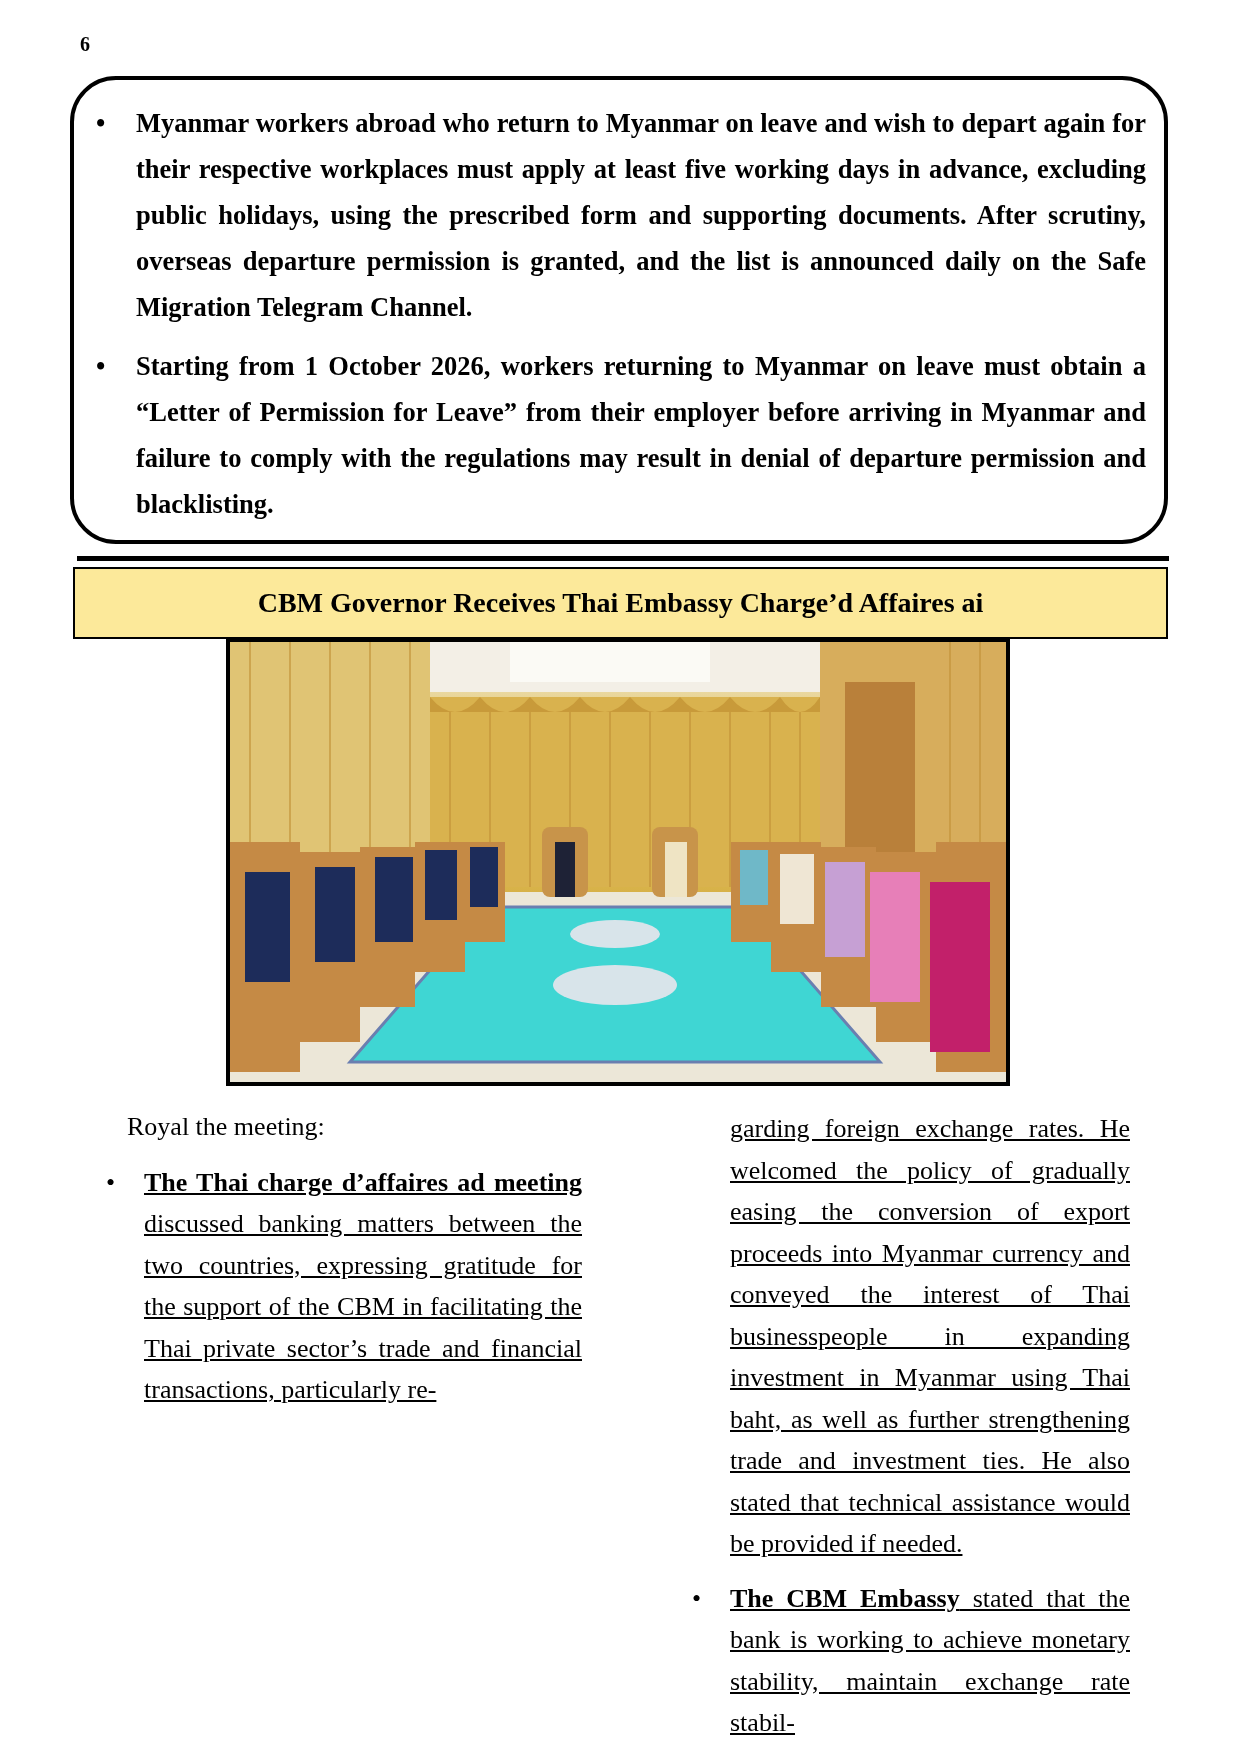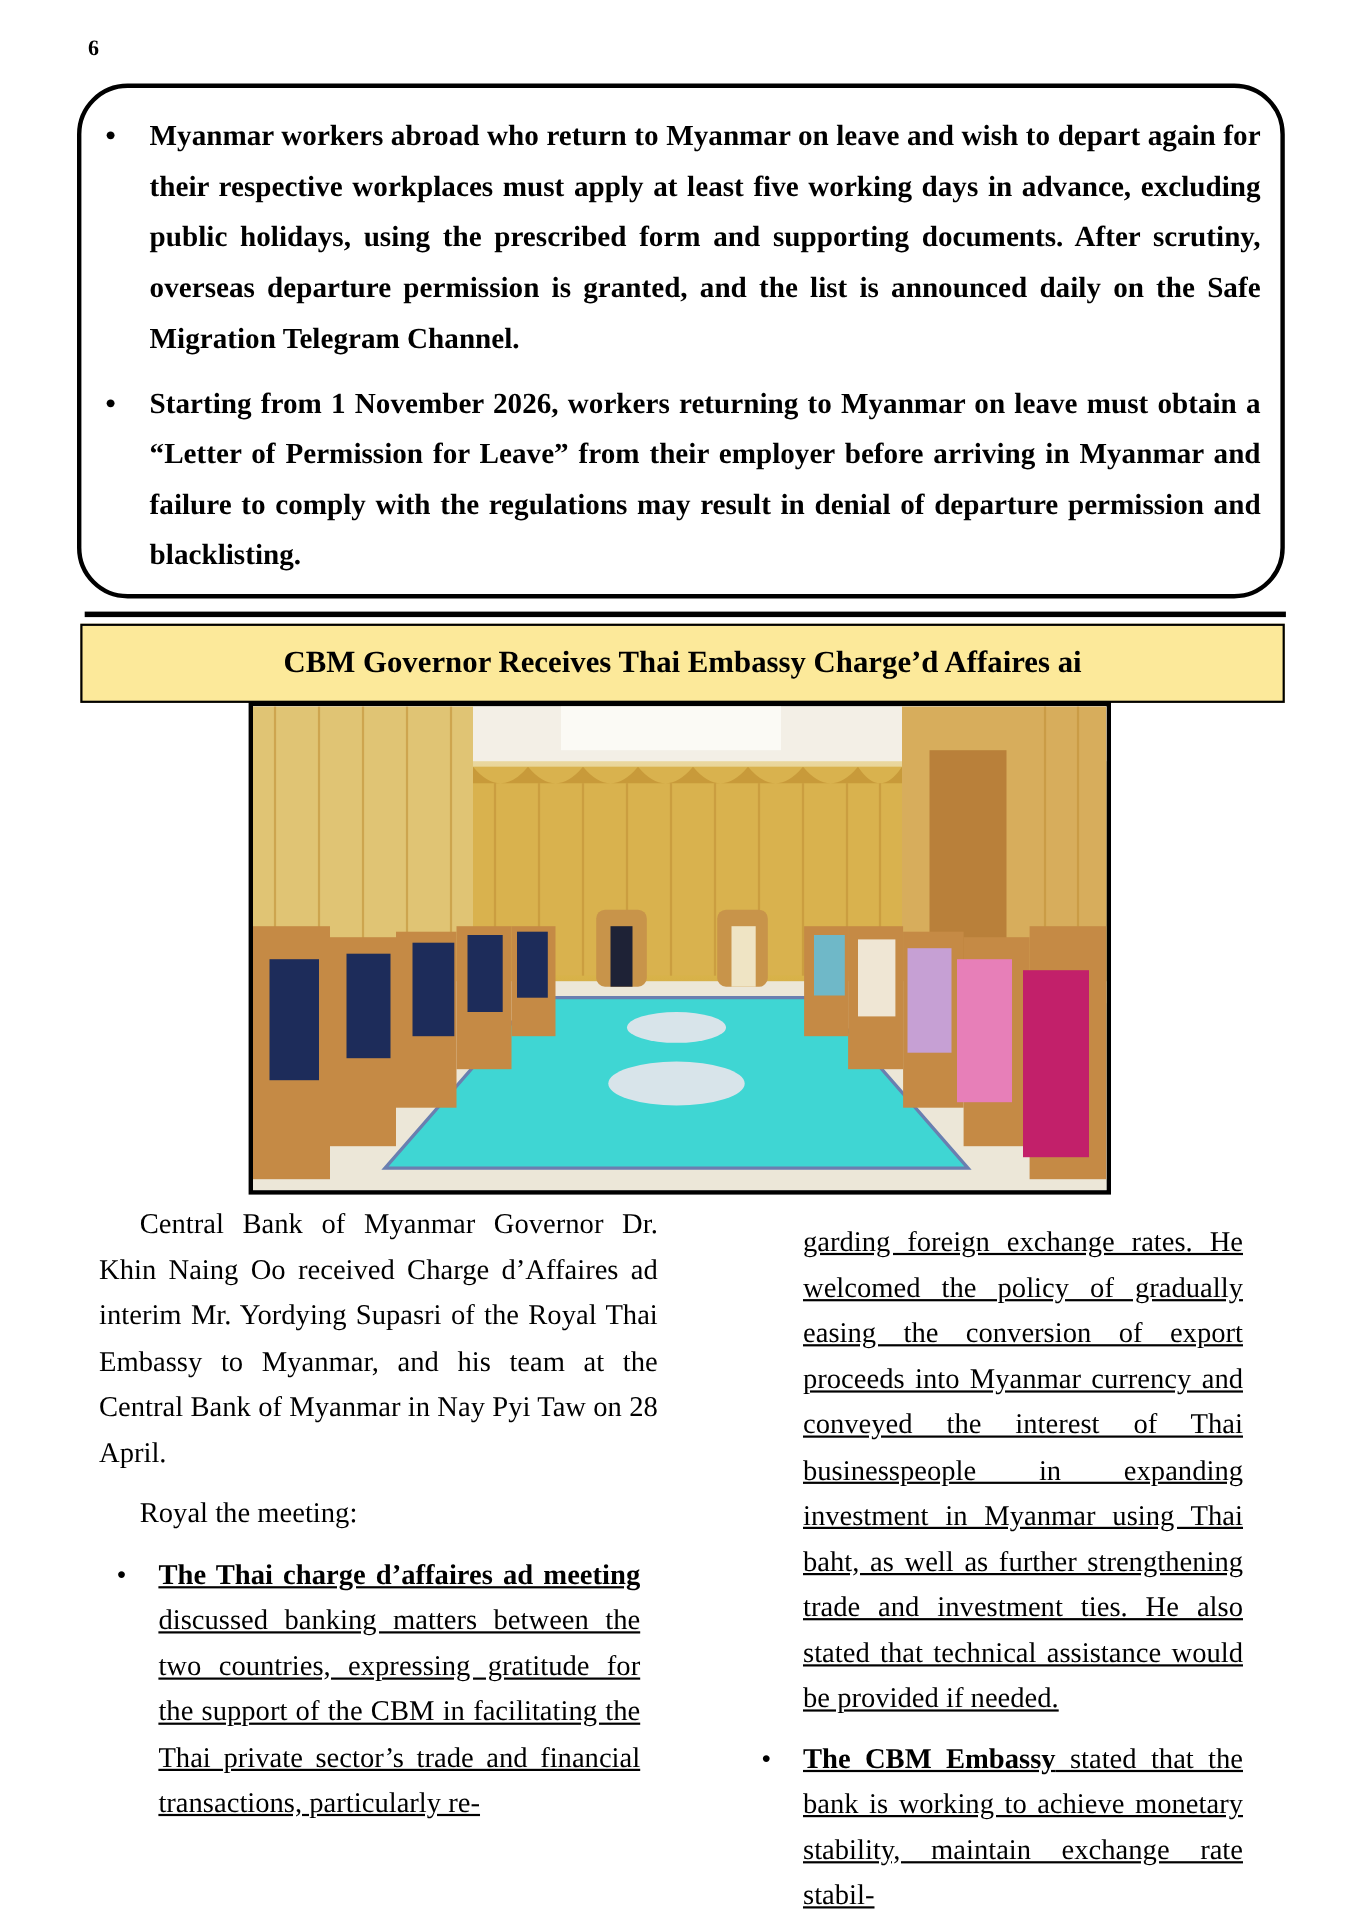--- a/index.html
+++ b/index.html
@@ -38,21 +38,21 @@
 <div class="page-num">6</div>
 
 <div class="notice-box">
   <ul class="notice-list">
     <li>
       <span class="bullet">•</span>
       <span>Myanmar workers abroad who return to Myanmar on leave and wish to depart again for their respective workplaces must apply at least five working days in advance, excluding public holidays, using the prescribed form and supporting documents. After scrutiny, overseas departure permission is granted, and the list is announced daily on the Safe Migration Telegram Channel.</span>
     </li>
     <li>
       <span class="bullet">•</span>
-      <span>Starting from 1 November 2026, workers returning to Myanmar on leave must obtain a “Letter of Permission for Leave” from their employer before arriving in Myanmar and failure to comply with the regulations may result in denial of departure permission and blacklisting.</span>
+      <span>Starting from 1 October 2026, workers returning to Myanmar on leave must obtain a “Letter of Permission for Leave” from their employer before arriving in Myanmar and failure to comply with the regulations may result in denial of departure permission and blacklisting.</span>
     </li>
   </ul>
 </div>
 
 <div class="rule"></div>
 
 <div class="title-box">
   <span class="title-text">CBM Governor Receives Thai Embassy Charge’d Affaires ai</span>
 </div>
 
@@ -123,21 +123,20 @@
     </g>
     <rect x="700" y="240" width="60" height="170" fill="#c2206a"></rect>
     <rect x="640" y="230" width="50" height="130" fill="#e77fb8"></rect>
     <rect x="595" y="220" width="40" height="95" fill="#c6a0d4"></rect>
     <rect x="550" y="212" width="34" height="70" fill="#efe6d4"></rect>
     <rect x="510" y="208" width="28" height="55" fill="#6fb8c8"></rect>
   </svg>
 </div>
 
 <div class="col col-left">
-  <p class="indent">Central Bank of Myanmar Governor Dr. Khin Naing Oo received Charge d’Affaires ad interim Mr. Yordying Supasri of the Royal Thai Embassy to Myanmar, and his team at the Central Bank of Myanmar in Nay Pyi Taw on 28 April.</p>
   <p class="indent gap">Royal the meeting:</p>
   <ul class="blist gap">
     <li>
       <span class="bullet">•</span>
       <b>The Thai charge d’affaires ad meeting</b><span> discussed banking matters between the two countries, expressing gratitude for the support of the CBM in facilitating the Thai private sector’s trade and financial transactions, particularly re-</span>
     </li>
   </ul>
 </div>
 
 <div class="col col-right">

